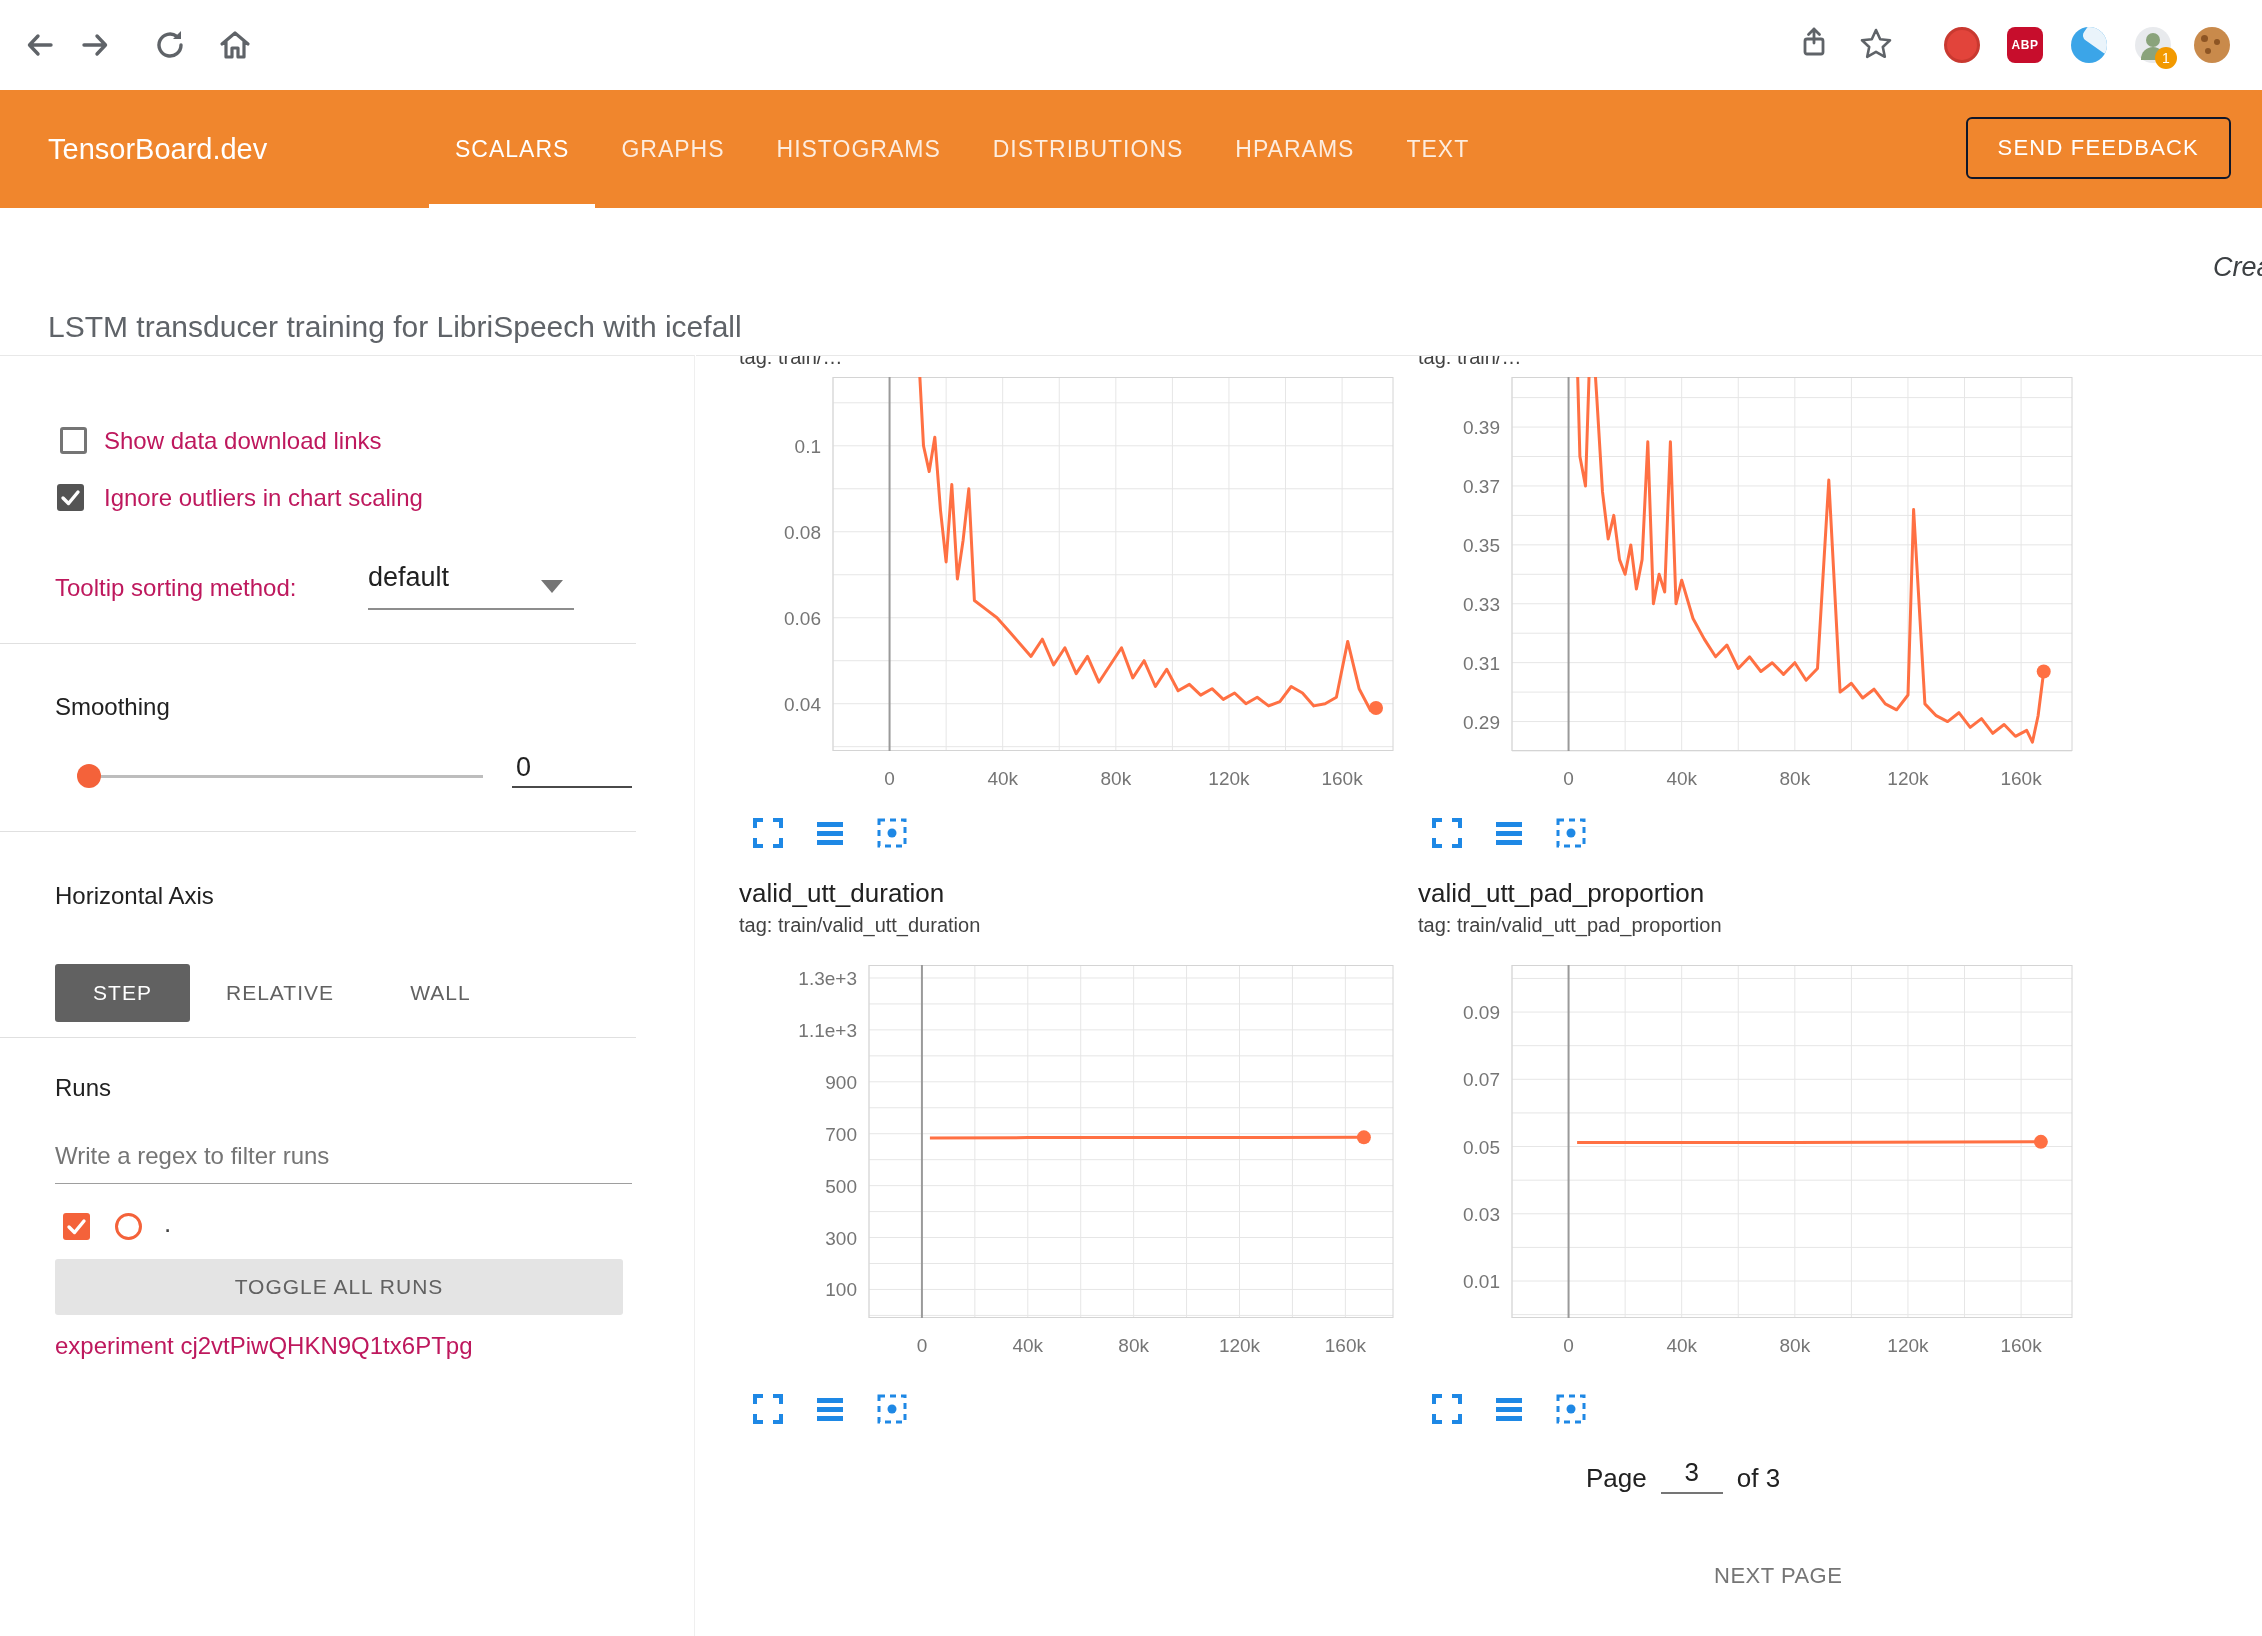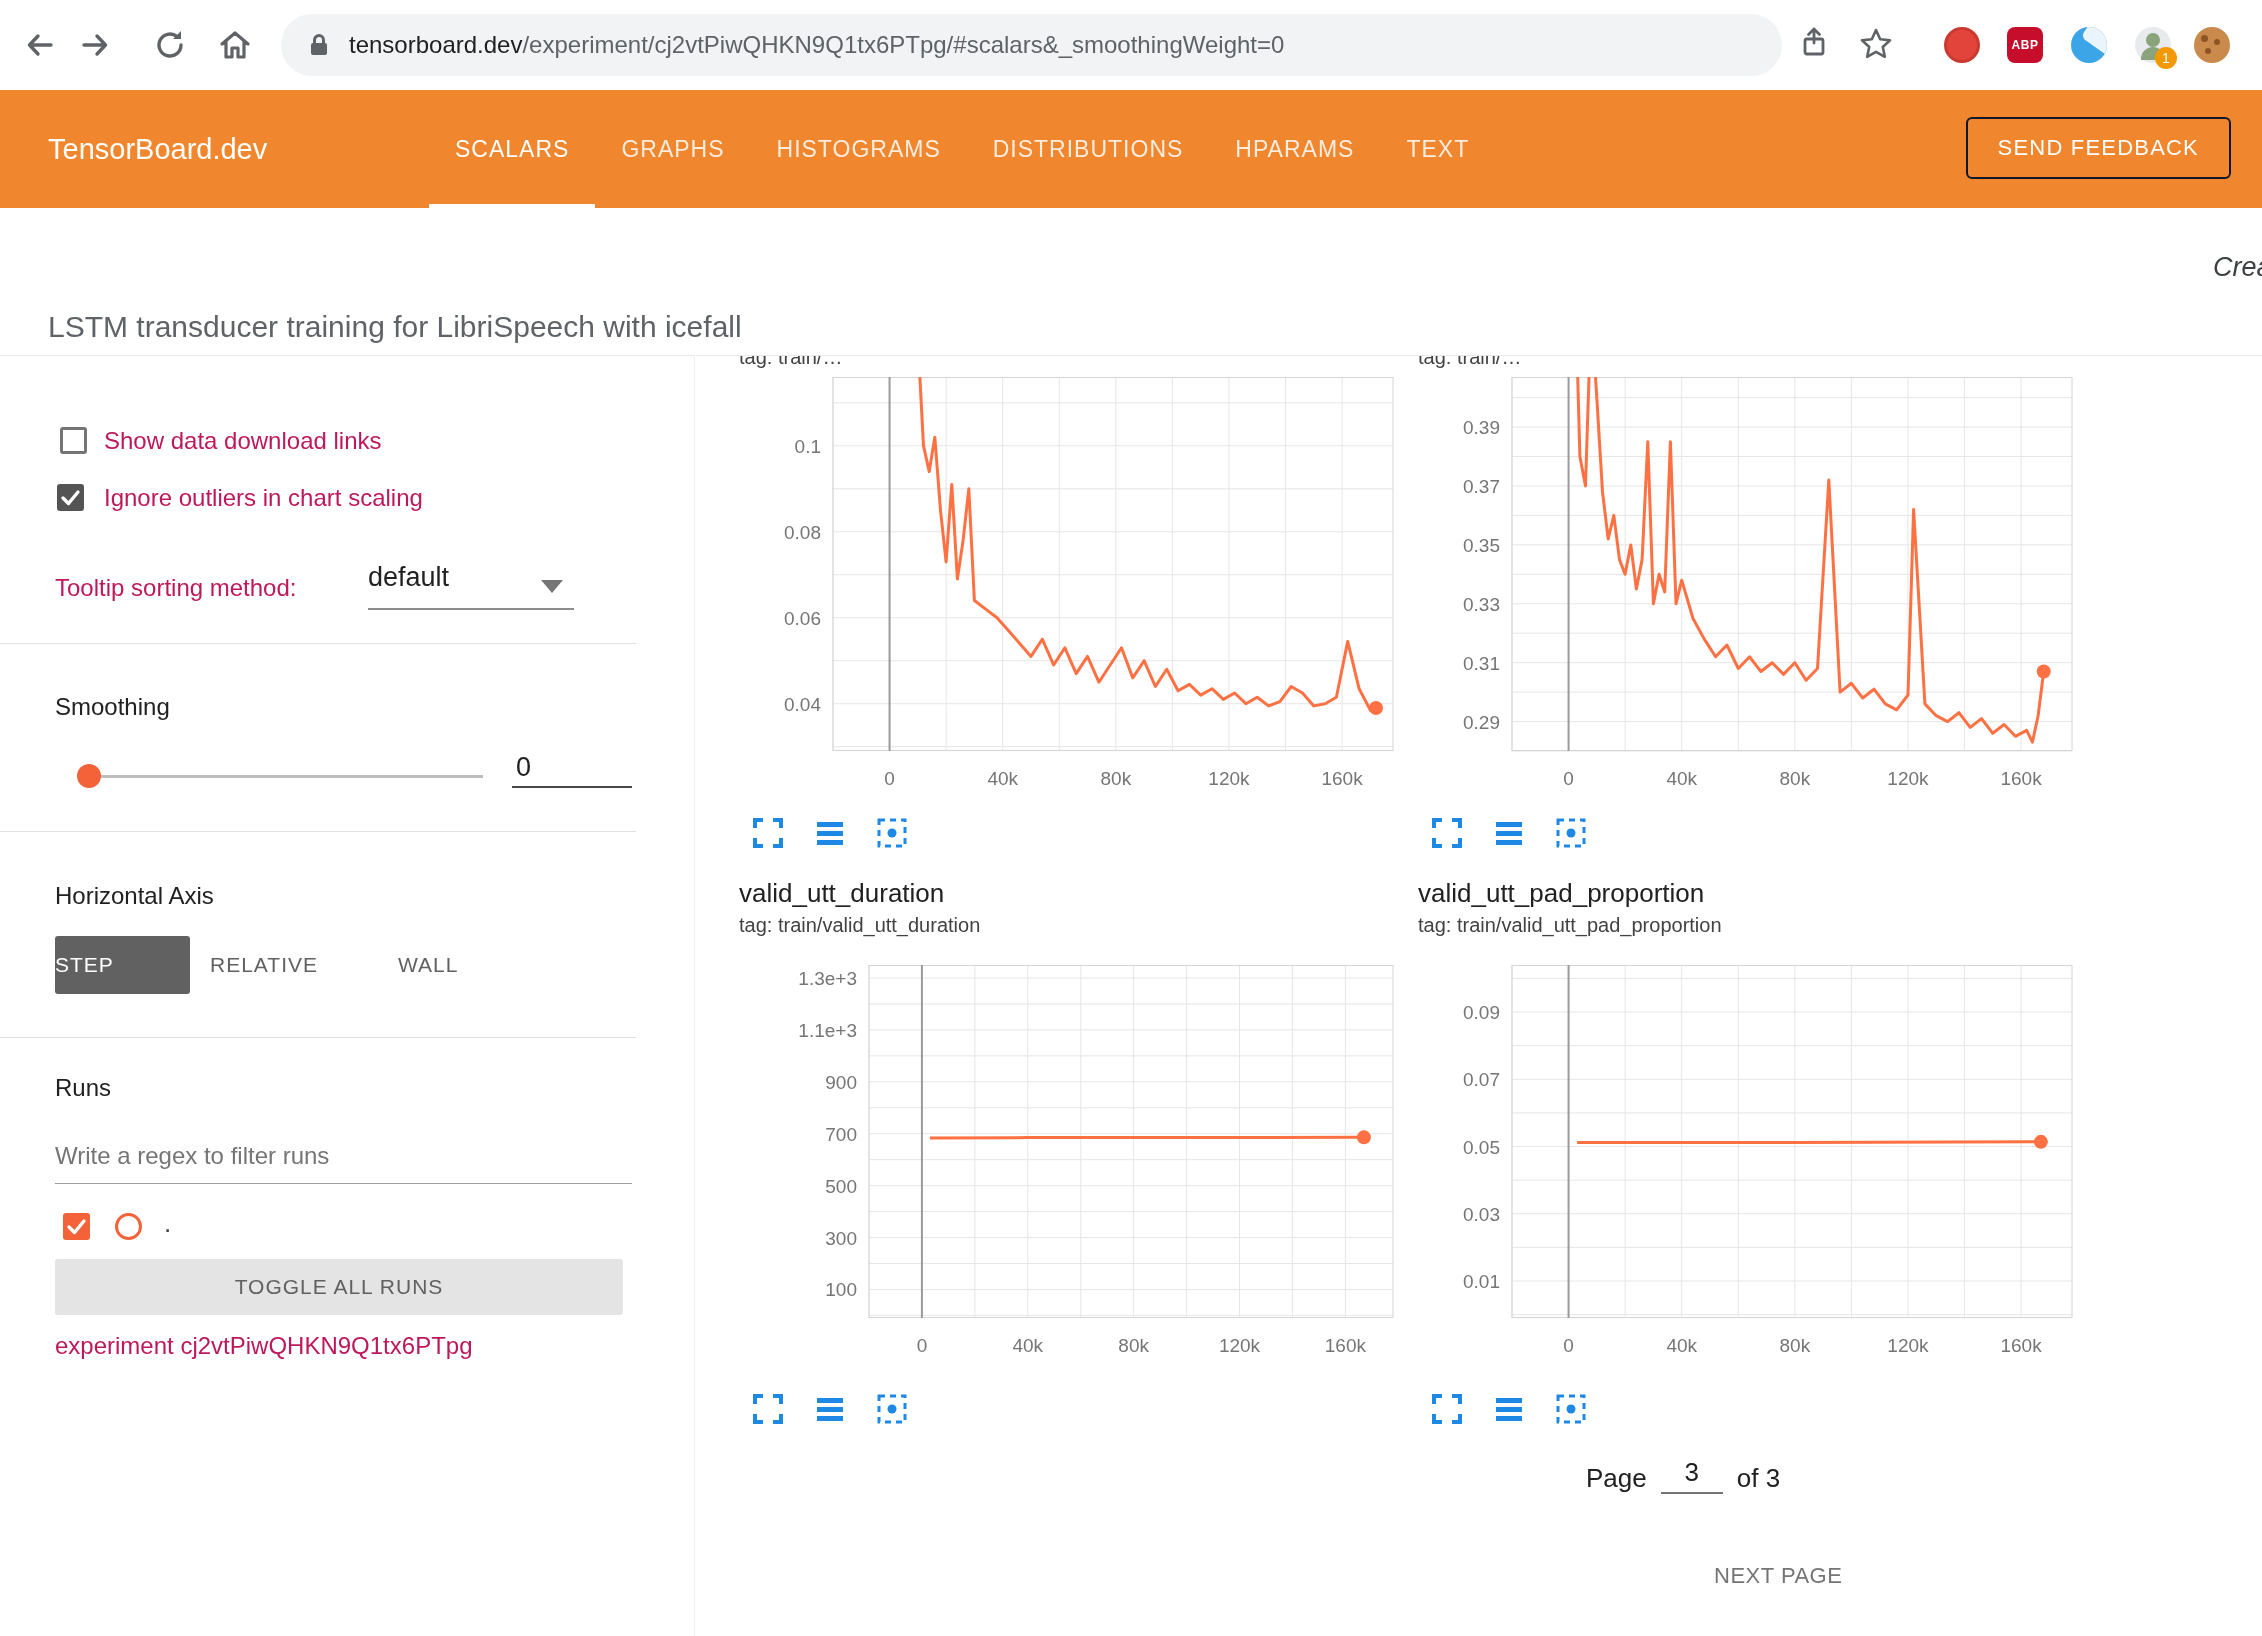--- a/index.html
+++ b/index.html
@@ -59,21 +59,21 @@
   .divider { position:absolute; left:0; width:636px; height:1px; background:#e0e0e0; }
   #dd-value { position:absolute; left:368px; top:206px; font-size:27px; color:#212121; cursor:pointer; }
   #dd-underline { position:absolute; left:368px; top:252px; width:206px; height:2px; background:#8d8d8d; }
   #dd-caret { position:absolute; left:541px; top:224px; width:0; height:0;
     border-left:11px solid transparent; border-right:11px solid transparent; border-top:13px solid #757575; cursor:pointer; }
   #slider-track { position:absolute; left:88px; top:419px; width:395px; height:3px; background:#bdbdbd; cursor:pointer; }
   #slider-thumb { position:absolute; left:77px; top:408px; width:24px; height:24px; border-radius:50%; background:#f4623a; cursor:pointer; }
   #smooth-input { position:absolute; left:512px; top:392px; width:120px; height:40px; border:none;
     border-bottom:2px solid #4a4a4a; font-size:27px; color:#212121; background:transparent; padding-left:4px;
     font-family:"Liberation Sans", sans-serif; }
-  .axis-btn { position:absolute; top:580px; height:58px; font-size:21px; letter-spacing:1px; text-align:left;
+  .axis-btn { position:absolute; top:608px; height:58px; font-size:21px; letter-spacing:1px; text-align:center;
     line-height:58px; cursor:pointer; border-radius:3px; }
   #btn-step { left:55px; width:135px; background:#616161; color:#fff; }
   #btn-relative { left:210px; width:140px; color:#616161; }
   #btn-wall { left:398px; width:85px; color:#616161; }
   #regex-input { position:absolute; left:55px; top:772px; width:577px; height:56px; border:none;
     border-bottom:1px solid #9e9e9e; font-size:24px; color:#212121; background:transparent;
     font-family:"Liberation Sans", sans-serif; }
   #regex-input::placeholder { color:#757575; }
   #run-circle { position:absolute; left:115px; top:857px; width:27px; height:27px; border-radius:50%;
     border:3px solid #f4623a; background:#fff; cursor:pointer; }
@@ -110,27 +110,20 @@
     <path d="M28 18 H7 M20 9 L28.5 18 L20 27" stroke="#5f6368" stroke-width="3.4" fill="none" stroke-linecap="round" stroke-linejoin="round"></path>
   </svg>
   <svg class="nav-ic" style="left:152px" viewBox="0 0 36 36">
     <path d="M29 18 a11 11 0 1 1 -4.2 -8.6" stroke="#5f6368" stroke-width="3.4" fill="none" stroke-linecap="round"></path>
     <path d="M29 4 v8 h-8 z" fill="#5f6368"></path>
   </svg>
   <svg class="nav-ic" style="left:217px" viewBox="0 0 36 36">
     <path d="M5 17 L18 6 L31 17 M9 14 V30 H15 V21 H21 V30 H27 V14" stroke="#5f6368" stroke-width="3.2" fill="none" stroke-linejoin="round" stroke-linecap="round"></path>
   </svg>
 
-  <div id="url-pill">
-    <svg width="28" height="28" viewBox="0 0 28 28">
-      <rect x="6" y="12" width="16" height="12" rx="2" fill="#5f6368"></rect>
-      <path d="M9.5 12 V9 a4.5 4.5 0 0 1 9 0 V12" stroke="#5f6368" stroke-width="3" fill="none"></path>
-    </svg>
-    <div id="url-text"><span class="dom">tensorboard.dev</span><span class="path">/experiment/cj2vtPiwQHKN9Q1tx6PTpg/#scalars&amp;_smoothingWeight=0</span></div>
-  </div>
 
   <svg class="nav-ic" style="left:1796px;top:25px" viewBox="0 0 36 36">
     <rect x="9" y="14" width="18" height="15" rx="2" stroke="#5f6368" stroke-width="2.8" fill="none"></rect>
     <path d="M18 4 V18 M12.5 9.5 L18 4 L23.5 9.5" stroke="#5f6368" stroke-width="2.8" fill="none" stroke-linecap="round" stroke-linejoin="round"></path>
   </svg>
   <svg class="nav-ic" style="left:1858px;top:26px" viewBox="0 0 36 36">
     <path d="M18 4 L22.2 13.2 L32 14.2 L24.8 21 L26.8 30.8 L18 25.8 L9.2 30.8 L11.2 21 L4 14.2 L13.8 13.2 Z" stroke="#5f6368" stroke-width="2.6" fill="none" stroke-linejoin="round"></path>
   </svg>
 
   <div class="ext" id="ext-red" style="left:1944px"></div>

